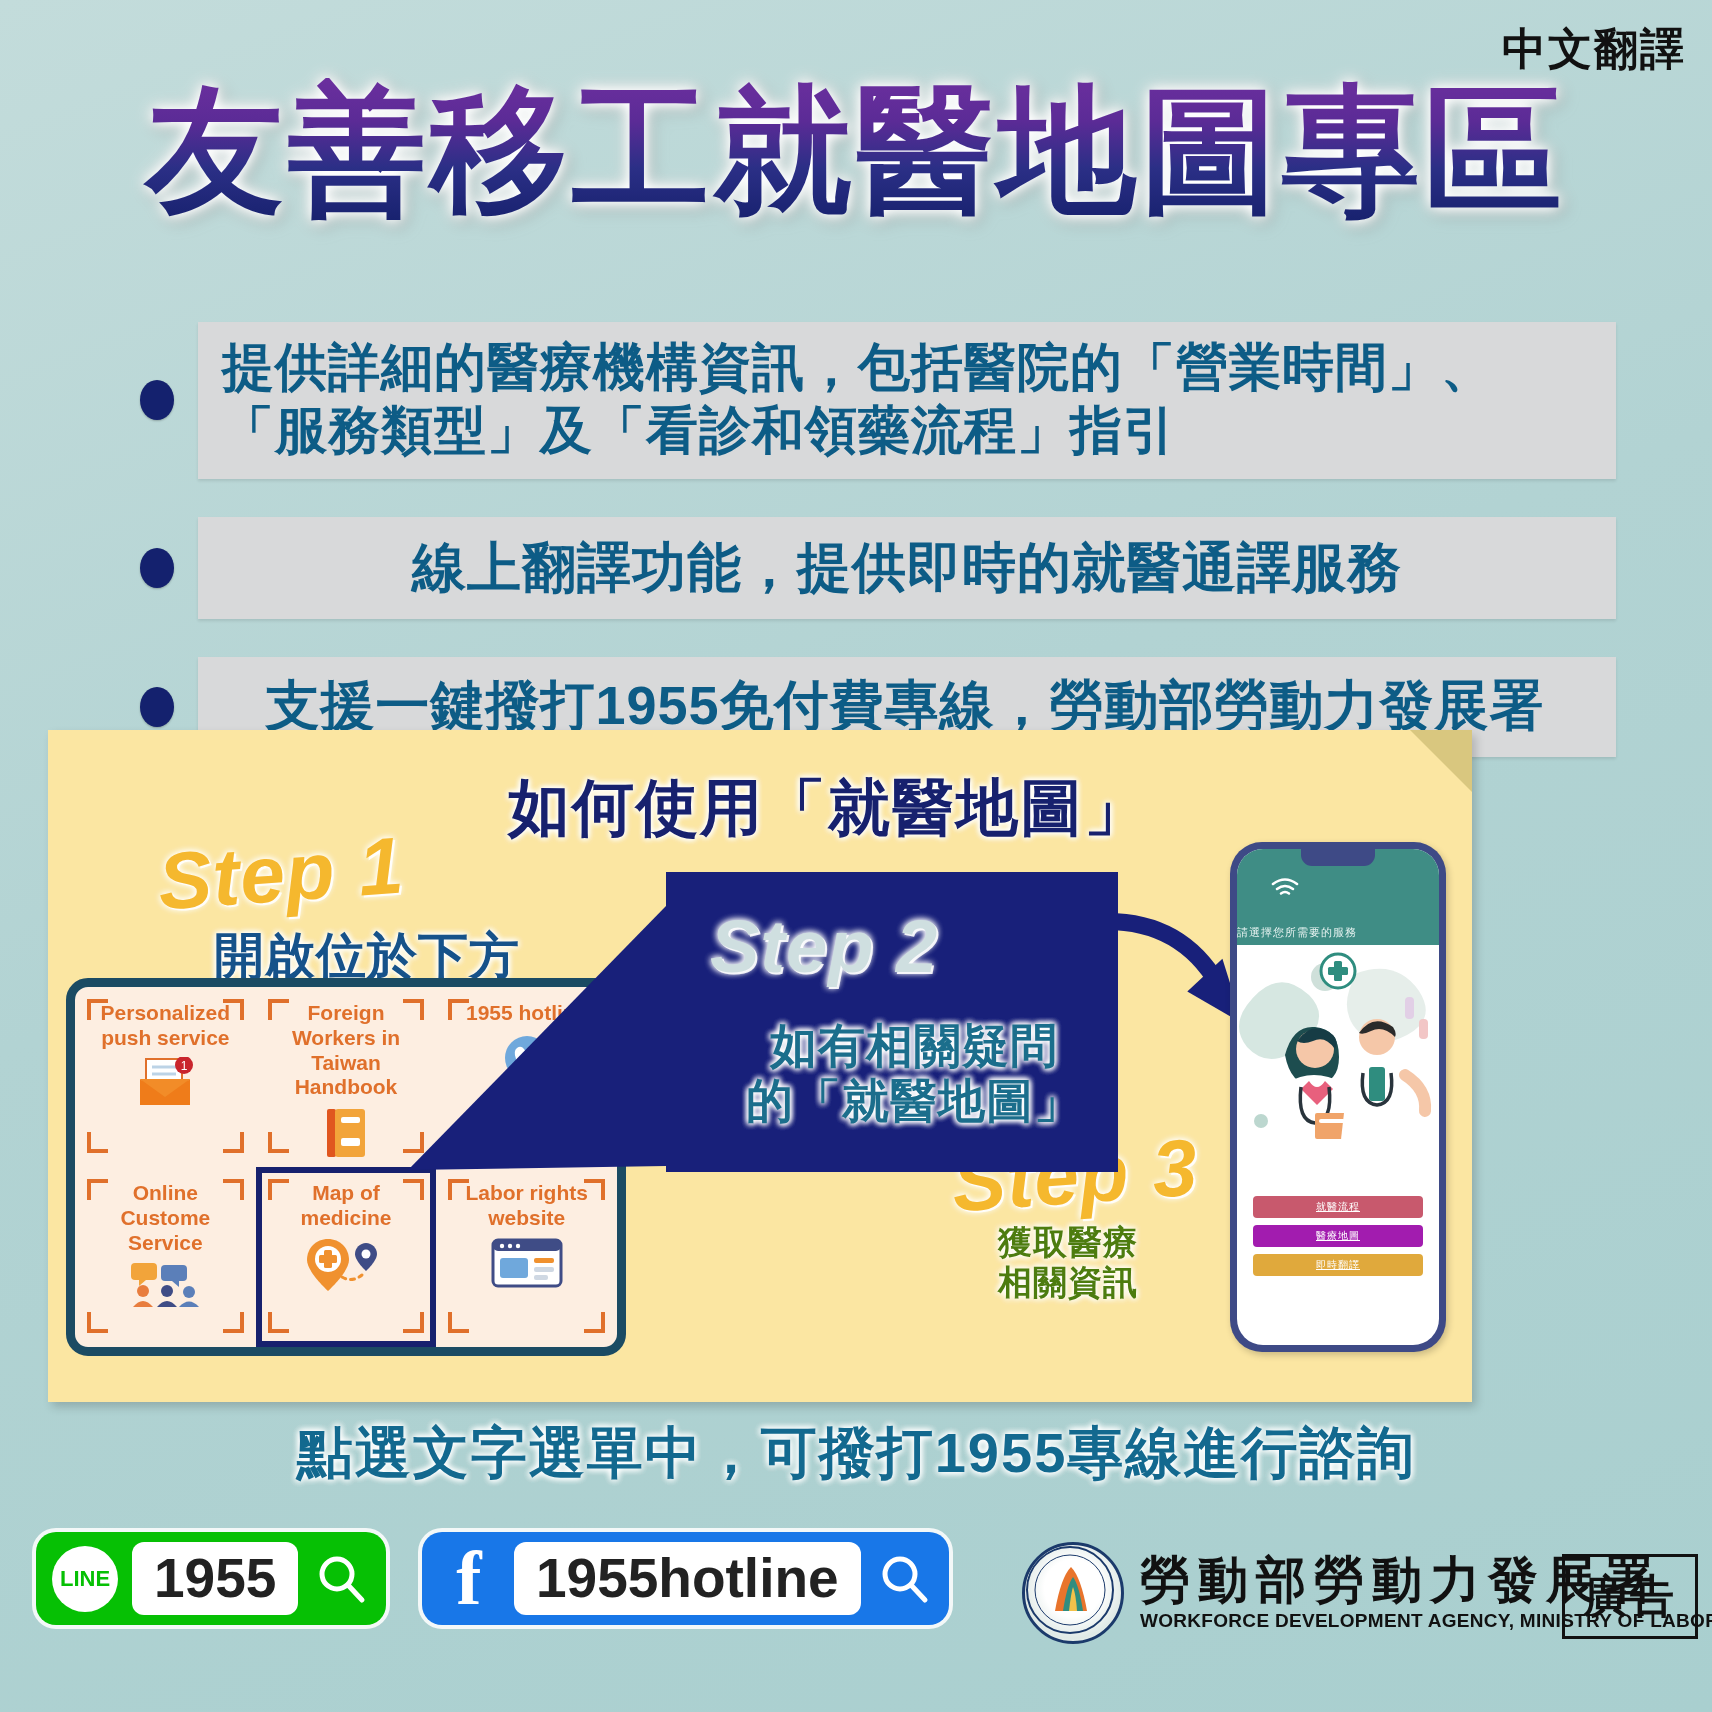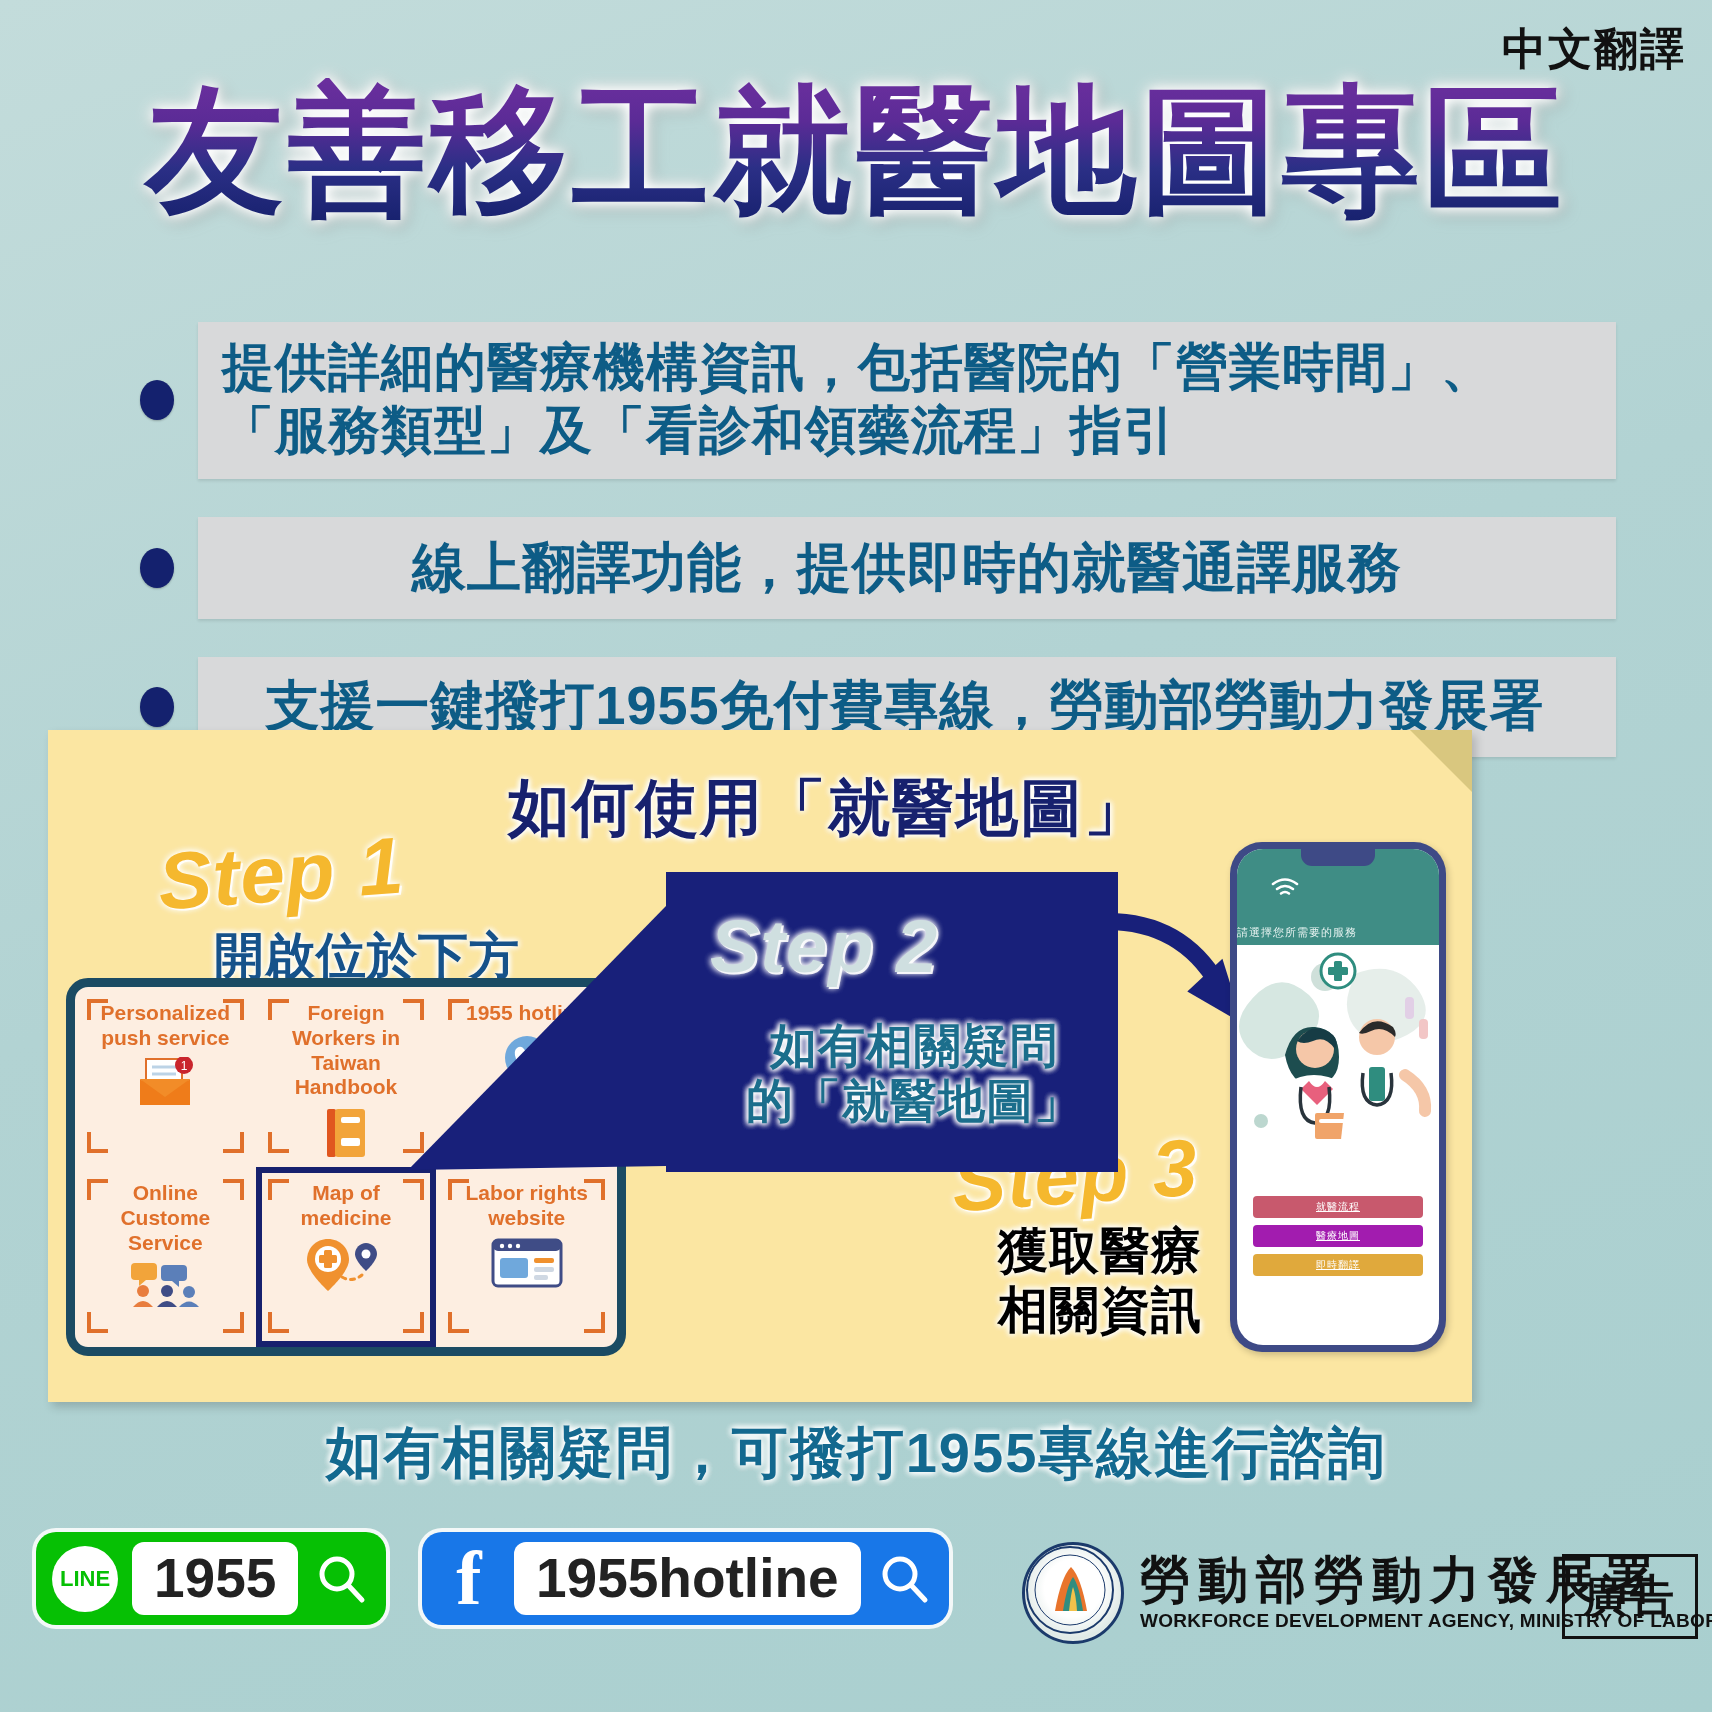--- a/index.html
+++ b/index.html
@@ -110,22 +110,22 @@
   }
   .callout-tail{
     position:absolute;left:0;top:0;width:1424px;height:672px;z-index:4;pointer-events:none;
   }
   
   .step3{
     position:absolute;left:904px;top:400px;font-size:80px;color:#f5b82e;
     transform:rotate(-4deg);
   }
   .step3-sub{
-    position:absolute;left:950px;top:492px;font-size:50px;font-weight:bold;
-    color:#000000;line-height:1.18;letter-spacing:1px;
+    position:absolute;left:950px;top:492px;font-size:34px;font-weight:bold;
+    color:#4d7c0f;line-height:1.18;letter-spacing:1px;
     text-shadow:0 0 6px #fff,0 0 6px #fff,0 0 6px #fff;
   }
   
   .phone{
     position:absolute;left:1182px;top:112px;width:216px;height:510px;
     background:#3e4a86;border-radius:32px;padding:7px;box-sizing:border-box;
     box-shadow:2px 3px 7px rgba(0,0,0,.2);
   }
   .phone-screen{position:relative;width:100%;height:100%;border-radius:26px;overflow:hidden;background:#fff;}
   .phone-top{position:absolute;left:0;top:0;width:100%;height:108px;background:#3f8d85;}
@@ -410,21 +410,21 @@
         <div class="phone-btns">
           <div class="pbtn" style="background:#c8596d">就醫流程</div>
           <div class="pbtn" style="background:#a21caf">醫療地圖</div>
           <div class="pbtn" style="background:#e0a93c">即時翻譯</div>
         </div>
       </div>
     </div>
 
   </div>
 
-  <div class="foot-note">如有相關疑問，可撥打1955專線進行諮詢</div>
+  <div class="foot-note">點選文字選單中，可撥打1955專線進行諮詢</div>
 
   <div class="foot-bar">
 
     <div class="badge badge-line">
       <div class="line-logo">LINE</div>
       <div class="pill">1955</div>
       <svg class="mag" viewBox="0 0 58 58">
         <circle cx="25" cy="24" r="15" stroke="#fff" stroke-width="5" fill="none"></circle>
         <line x1="36" y1="35" x2="50" y2="50" stroke="#fff" stroke-width="5" stroke-linecap="round"></line>
       </svg>

